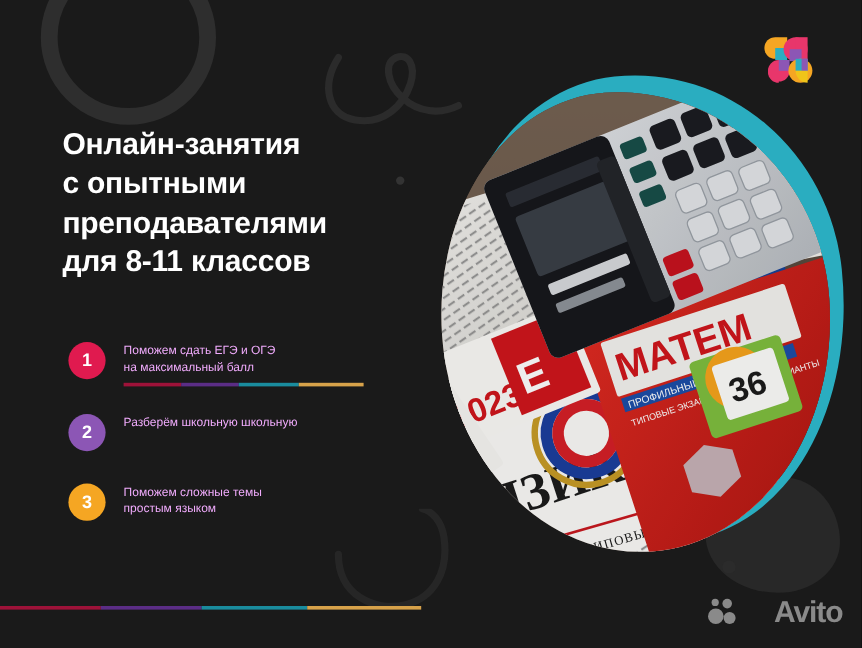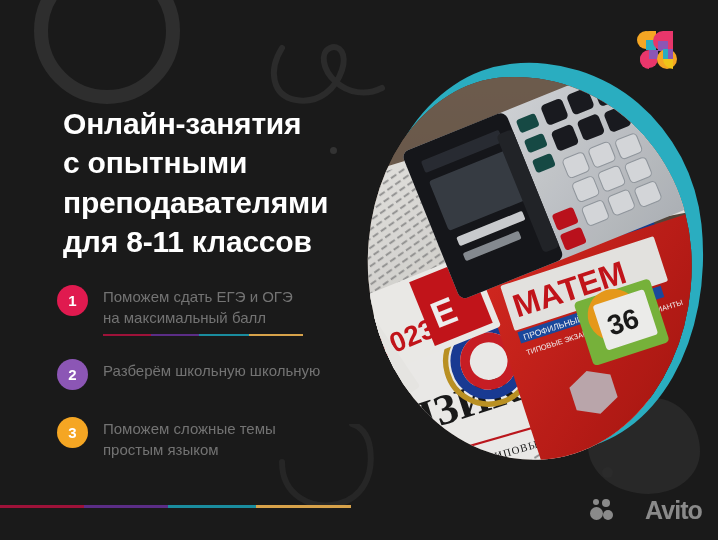--- a/index.html
+++ b/index.html
@@ -110,25 +110,25 @@
     position: absolute;
     left: 636px;
     top: 30px;
     width: 44px;
     height: 40px;
   }
 
   
   .headline {
     position: absolute;
-    left: 63px;
+    left: 52px;
     top: 104px;
     width: 300px;
     color: #ffffff;
-    font-size: 30px;
+    font-size: 25px;
     line-height: 1.31;
     font-weight: bold;
     letter-spacing: -0.2px;
     white-space: pre-line;
   }
 
   
   .benefits {
     position: absolute;
     left: 57px;
@@ -153,22 +153,22 @@
     display: flex;
     align-items: center;
     justify-content: center;
     margin-top: 1px;
   }
   .benefit-text-wrap {
     margin-left: 15px;
     padding-top: 2px;
   }
   .benefit-text {
-    color: #737373;
-    font-size: 15px;
+    color: #f0abfc;
+    font-size: 10px;
     line-height: 1.42;
     white-space: pre-line;
   }
   .accent-underline {
     display: block;
     width: 200px;
     height: 2.6px;
     margin-top: 5px;
   }
   .accent-underline span { display: block; height: 100%; float: left; }

